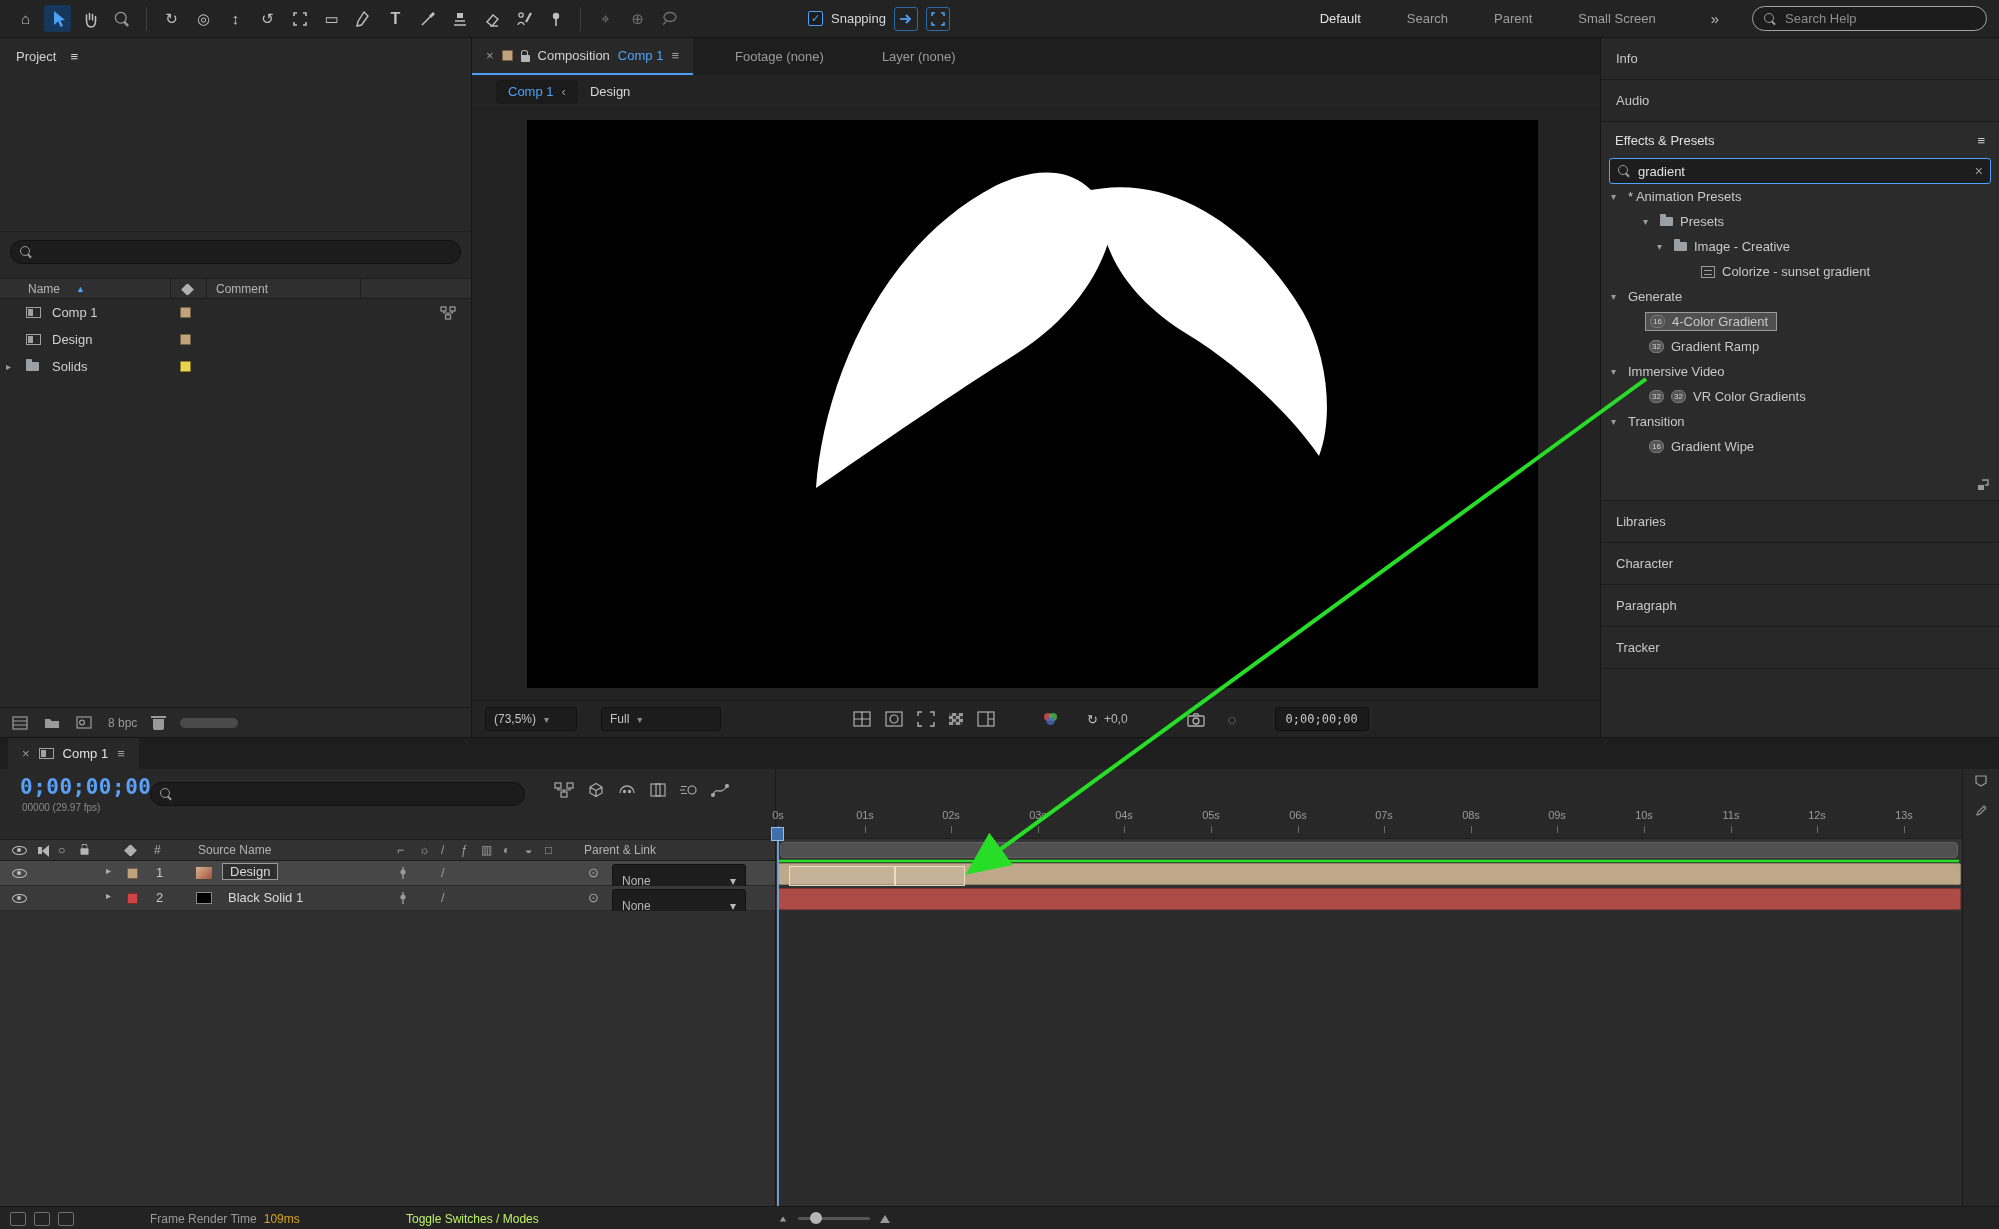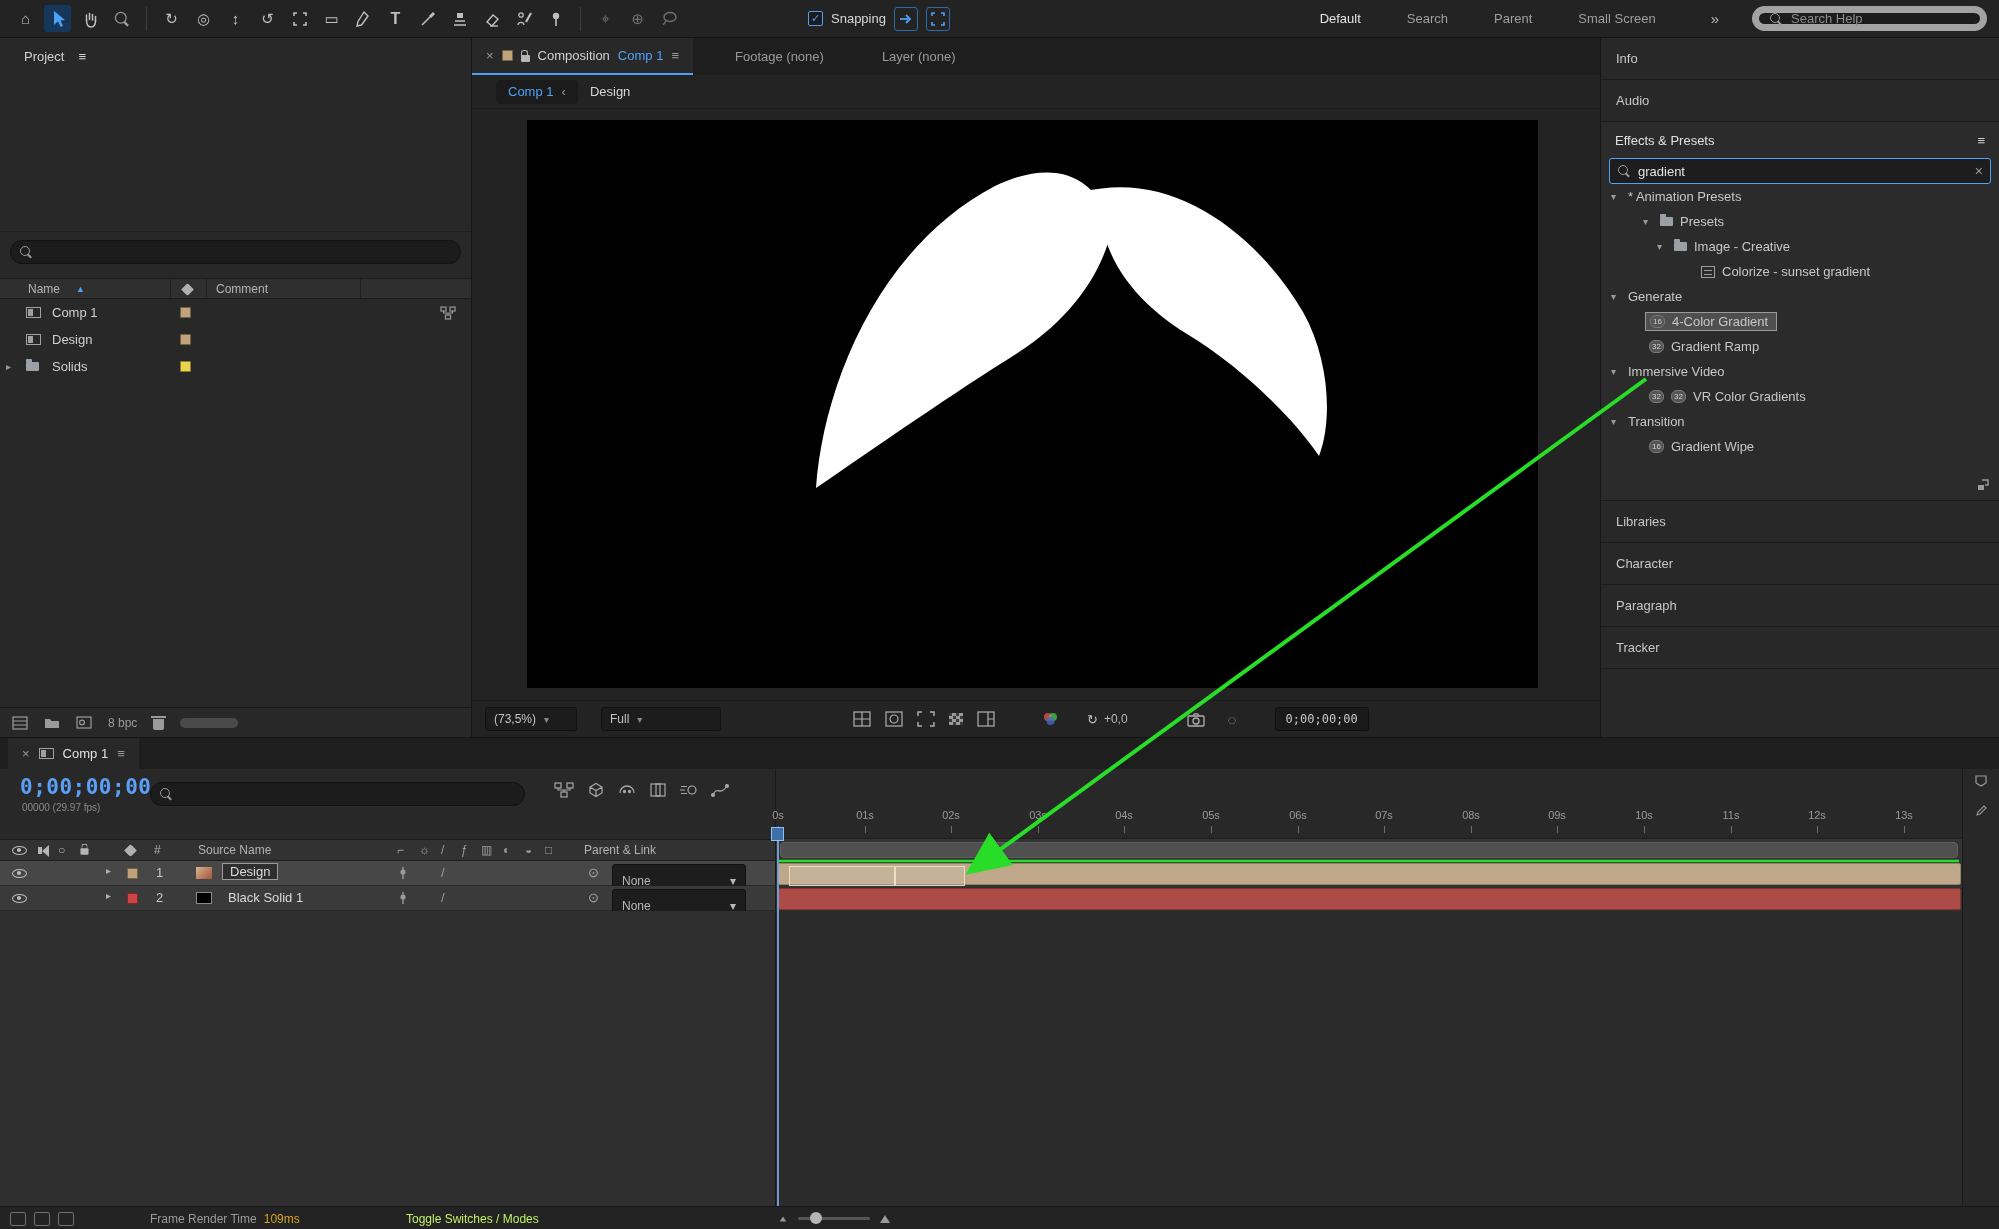--- a/index.html
+++ b/index.html
@@ -57,28 +57,28 @@
   #toolbar { left:0; top:0; width:1999px; height:38px; background:#232323; border-bottom:1px solid #141414;
              display:flex; align-items:center; padding:0 12px; gap:5px; }
   .snapgrp { display:flex; align-items:center; gap:8px; margin-left:120px; }
   .cbx { width:15px; height:15px; background:#1c1c1c; border:1px solid #4da2f8; border-radius:2px;
          display:flex; align-items:center; justify-content:center; color:#4da2f8; font-size:11px; }
   .snapbtn { width:24px; height:24px; border:1px solid #2d6aa8; border-radius:3px; display:flex; align-items:center; justify-content:center; }
   .ws-group { margin-left:auto; display:flex; gap:46px; margin-right:50px; }
   .ws { color:#9f9f9f; font-size:13px; }
   .ws.active { color:#e4e4e4; }
   #help-search { width:235px; height:25px; display:flex; align-items:center; gap:8px;
-                 background:#1c1c1c; border:7px solid #a3a3a3; border-radius:13px; padding:0 10px; margin-left:28px; }
+                 background:#1c1c1c; border:1px solid #a3a3a3; border-radius:13px; padding:0 10px; margin-left:28px; }
   #help-search input { background:transparent; border:none; outline:none; color:#cfcfcf; width:100%;
                        font-family:"Liberation Sans",sans-serif; font-size:13px; }
   #help-search input::placeholder { color:#8d8d8d; }
 
   
   #project { left:0; top:38px; width:472px; height:699px; background:#282828; border-right:1px solid #161616; }
-  .pj-head { height:36px; display:flex; align-items:center; gap:14px; padding-left:24px; font-size:13px; color:#d2d2d2; }
+  .pj-head { height:36px; display:flex; align-items:center; gap:14px; padding-left:16px; font-size:13px; color:#d2d2d2; }
   .pj-preview { height:158px; border-bottom:1px solid #1f1f1f; }
   .pj-search { margin:8px 10px 0 10px; }
   .pj-cols { margin-top:14px; height:21px; background:#2f2f2f; border-top:1px solid #1c1c1c; border-bottom:1px solid #1c1c1c;
              display:flex; align-items:center; font-size:12px; color:#b5b5b5; position:relative; }
   .pj-cols .vline, .pj-row .vline { position:absolute; top:0; bottom:0; width:1px; background:#1f1f1f; }
   .pj-row { height:27px; display:flex; align-items:center; position:relative; font-size:13px; color:#d0d0d0; }
   .pj-row .exp { position:absolute; left:6px; color:#9a9a9a; font-size:10px; }
   .pj-foot { position:absolute; left:0; right:0; bottom:0; height:30px; background:#282828; border-top:1px solid #1a1a1a;
              display:flex; align-items:center; gap:16px; padding:0 12px; color:#9a9a9a; font-size:12px; }
   .pill { width:58px; height:10px; background:#4a4a4a; border-radius:5px; }

